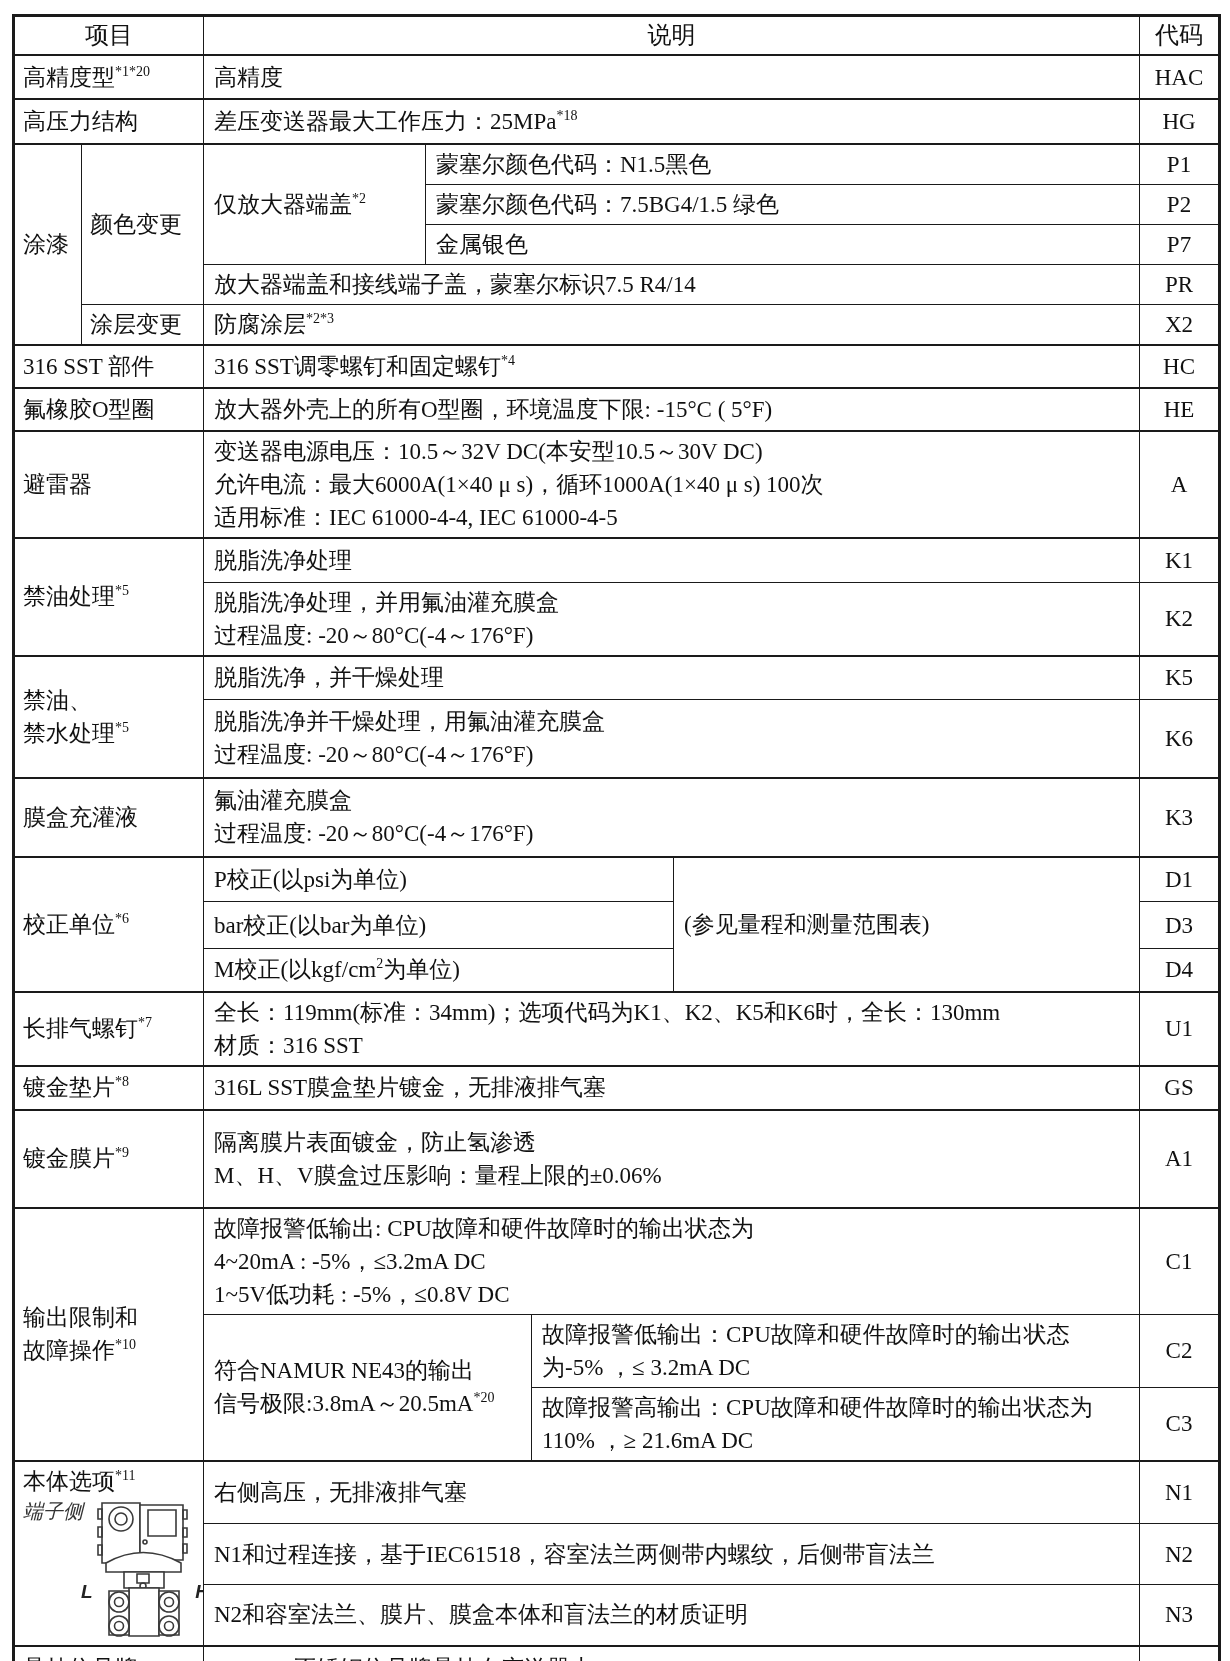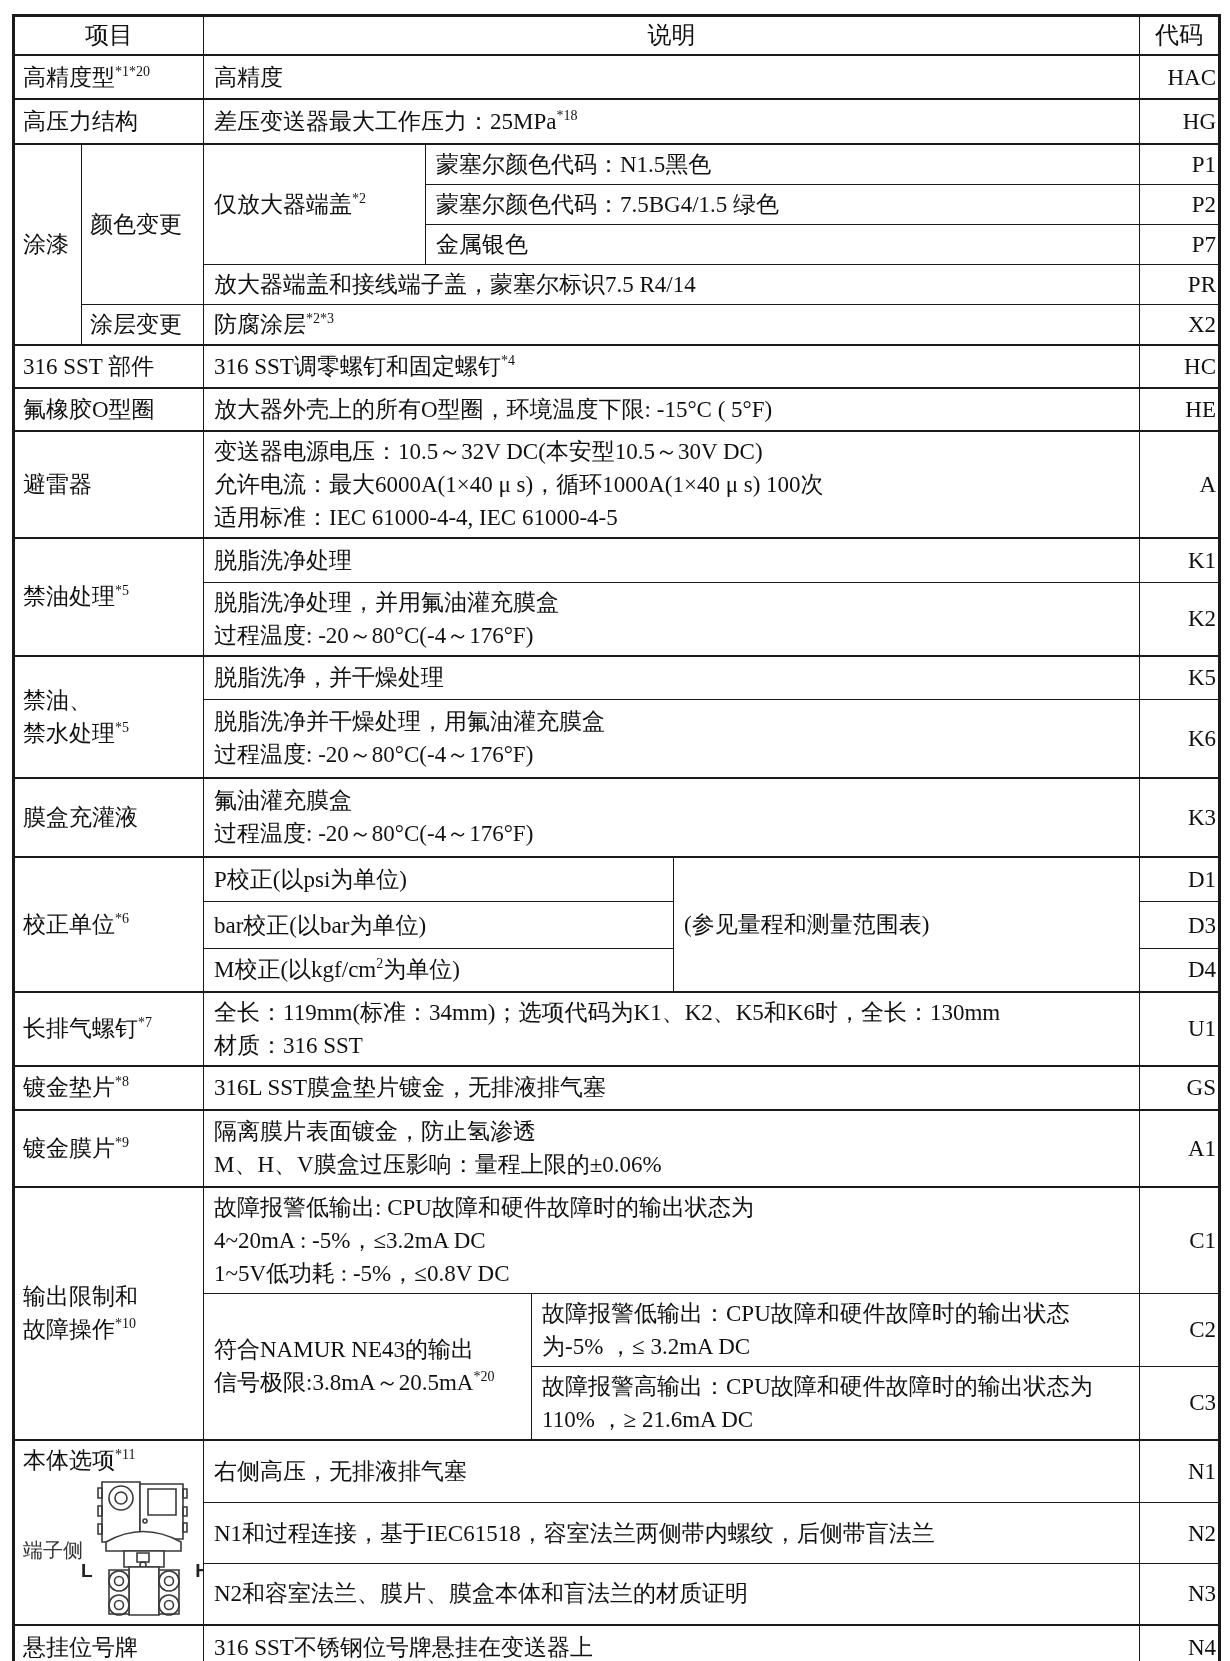--- a/index.html
+++ b/index.html
@@ -25,27 +25,27 @@
     border: 1.5px solid #1a1a1a;
     font-size: 23px;
     line-height: 33px;
     vertical-align: middle;
     padding: 3px 8px 3px 10px;
     font-weight: normal;
     overflow: hidden;
   }
   th { font-size: 24px; padding: 2px 4px; }
   tr.gt > td, tr.gt > th { border-top-width: 2.5px; }
-  td.code { text-align: right; padding: 2px 2px; }
+  td.code { text-align: center; padding: 2px 2px; }
   td.item { padding-left: 8px; }
   sup { font-size: 14px; line-height: 0; }
   td.note-cell { padding-left: 10px; margin-top: 24px; }
   
   td.body-cell { vertical-align: top; position: relative; }
-  .body-fig { display: flex; align-items: center; margin-top: 2px; }
+  .body-fig { display: flex; align-items: flex-start; margin-top: 2px; font-style: italic; }
   .terminal-side { font-size: 20px; color: #333; flex: 0 0 auto; line-height: 22px; }
   .svg-holder { position: relative; margin-left: 2px; }
   .lbl-l, .lbl-h { position: absolute; font-size: 19px; font-weight: bold; font-family: "Liberation Sans", sans-serif; color: #222; }
   .lbl-l { left: -4px; bottom: 34px; }
   .lbl-h { right: -6px; bottom: 34px; }
   svg.tx { display: block; }
   svg.tx * { vector-effect: non-scaling-stroke; }
 </style>
 </head>
 <body>
@@ -169,21 +169,21 @@
     <td colspan="4"><span>全长：119mm(标准：34mm)；选项代码为K1、K2、K5和K6时，全长：130mm</span><br><span>材质：316 SST</span></td>
     <td class="code">U1</td>
   </tr>
 
   <tr class="gt" style="height:44px">
     <td colspan="2" class="item"><span>镀金垫片</span><sup>*8</sup></td>
     <td colspan="4">316L SST膜盒垫片镀金，无排液排气塞</td>
     <td class="code">GS</td>
   </tr>
 
-  <tr class="gt" style="height:77px">
+  <tr class="gt" style="height:98px">
     <td colspan="2" class="item"><span>镀金膜片</span><sup>*9</sup></td>
     <td colspan="4"><span>隔离膜片表面镀金，防止氢渗透</span><br><span>M、H、V膜盒过压影响：量程上限的±0.06%</span></td>
     <td class="code">A1</td>
   </tr>
 
   <tr class="gt" style="height:105px">
     <td colspan="2" rowspan="3" class="item"><span>输出限制和</span><br><span>故障操作</span><sup>*10</sup></td>
     <td colspan="4"><span>故障报警低输出: CPU故障和硬件故障时的输出状态为</span><br><span>4~20mA : -5%，≤3.2mA DC</span><br><span>1~5V低功耗 : -5%，≤0.8V DC</span></td>
     <td class="code">C1</td>
   </tr>

